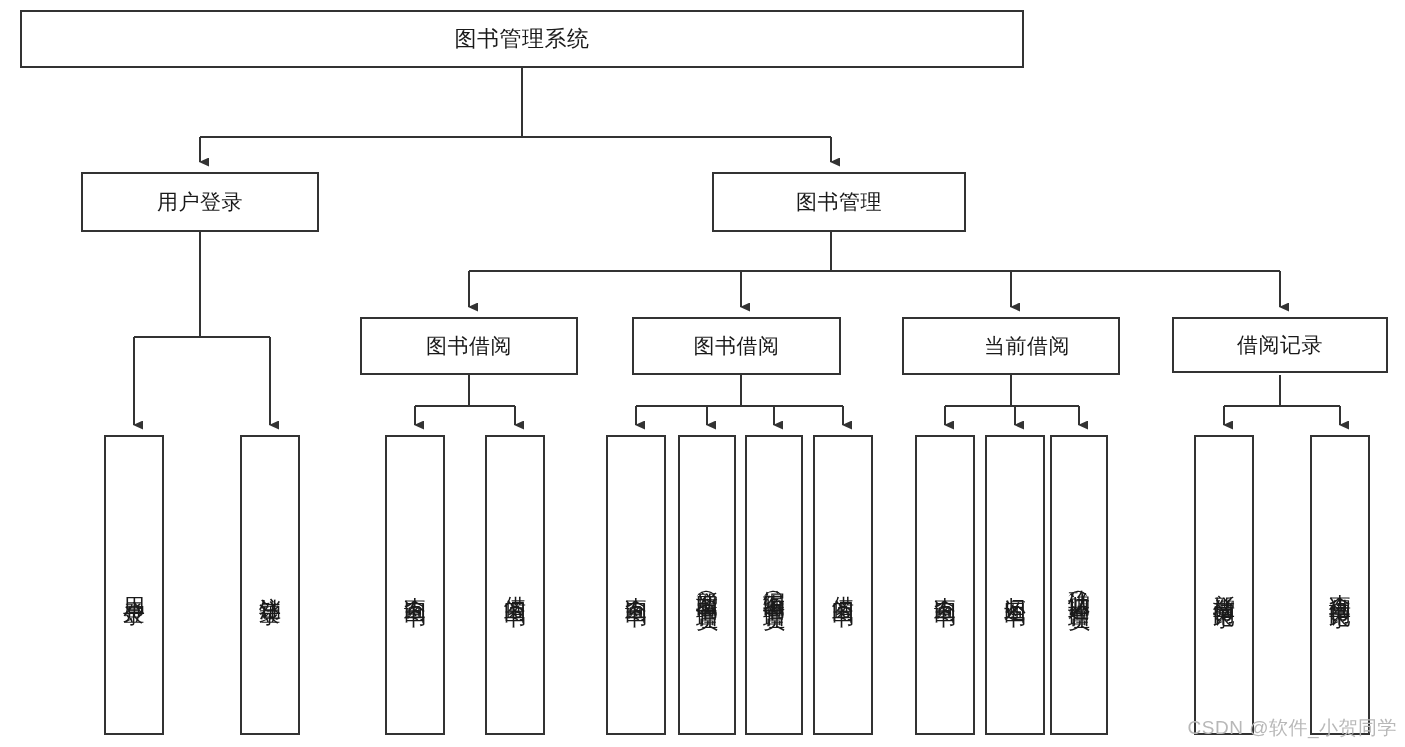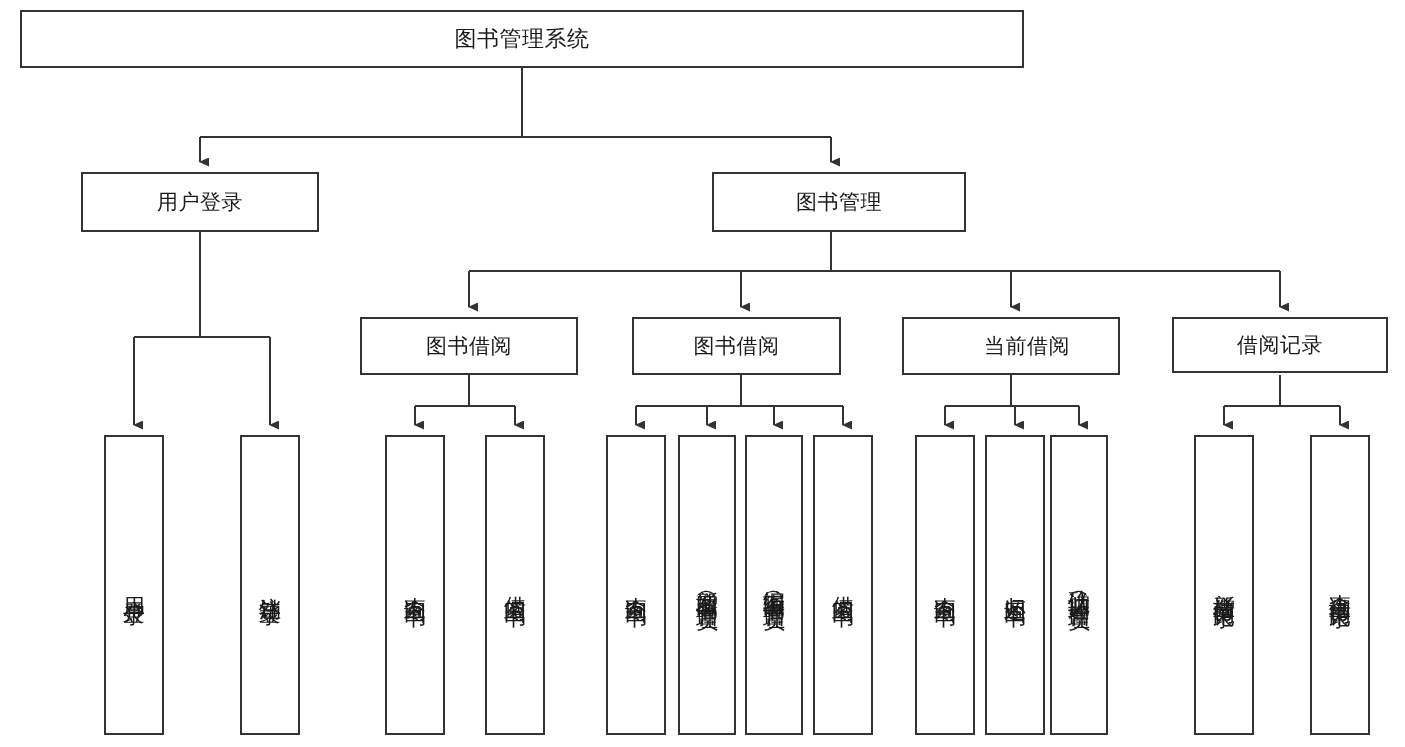--- a/index.html
+++ b/index.html
@@ -176,14 +176,15 @@
         <span class="lbl">确认归还（管理员）</span>
       </div>
       <div class="node vert" style="left: 1194px; top: 435px; width: 60px; height: 300px;">
         <span class="lbl">新增借阅记录</span>
       </div>
       <div class="node vert" style="left: 1310px; top: 435px; width: 60px; height: 300px;">
         <span class="lbl">查询借阅记录</span>
       </div>
     </div>
 
+  <div id="watermark">CSDN @软件_小贺同学</div>
 
 </div>
 
 </body></html>

